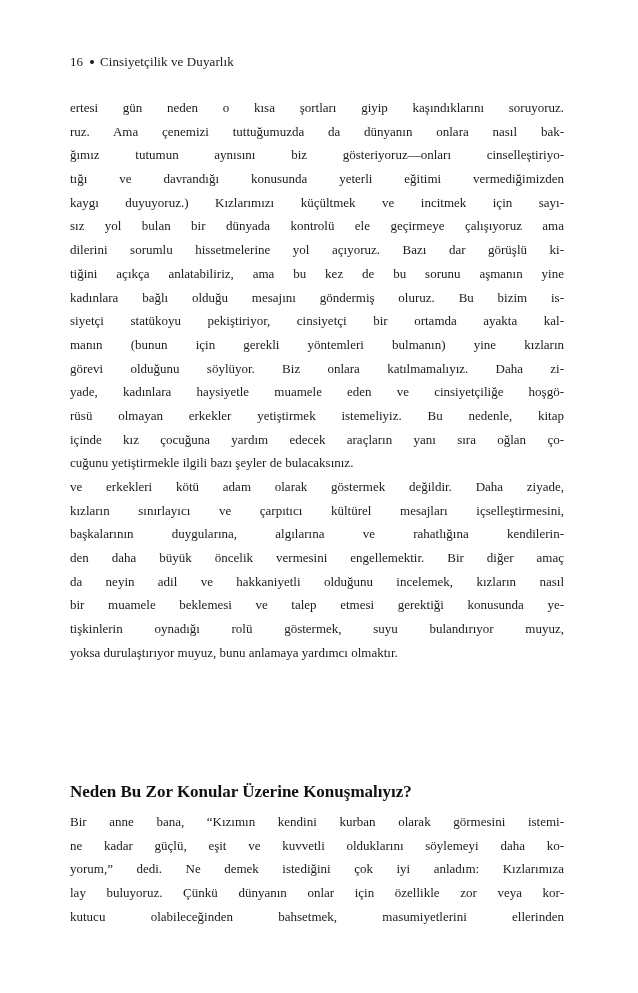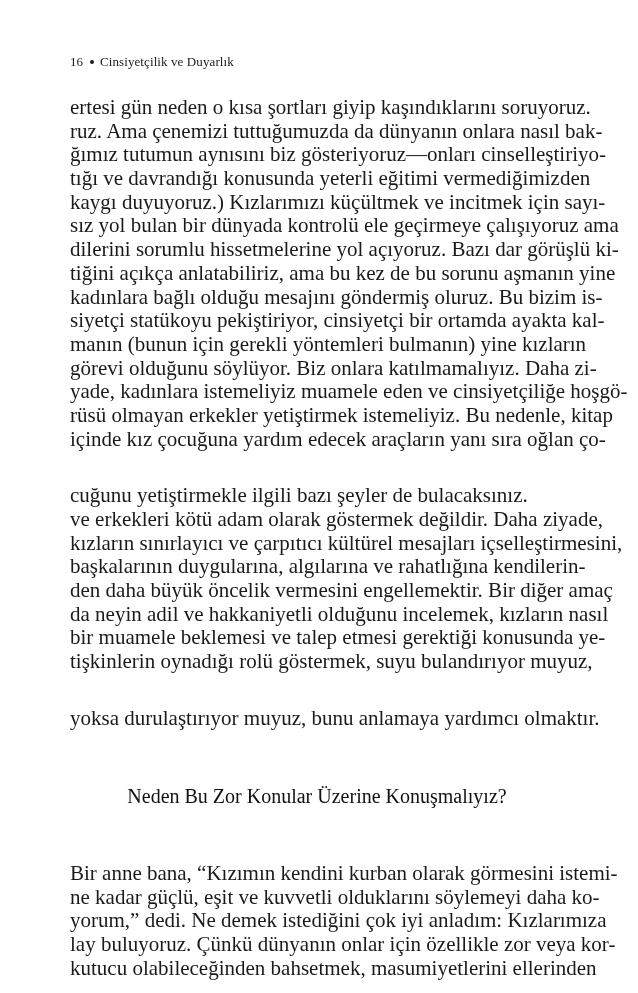--- a/index.html
+++ b/index.html
@@ -30,49 +30,47 @@
       height: 4px;
       background: #1a1a1a;
       border-radius: 50%;
       vertical-align: middle;
       margin: 0 3px 2px 3px;
     }
     .text-block {
       position: absolute;
       left: 70px;
       width: 494px;
-      font-size: 21px;
+      font-size: 13px;
       line-height: 23.7px;
       color: #1a1a1a;
     }
     .text-block .line {
       display: block;
       white-space: nowrap;
       text-align: justify;
       text-align-last: justify;
       height: 23.7px;
       overflow: visible;
     }
     .text-block .line.last {
       text-align-last: left;
-      margin-top: 33px;
     }
     .text-block .line.indent {
       padding-left: 22px;
     }
     #block-1 { top: 96px; }
-    #block-2 { top: 862px; }
+    #block-2 { top: 810px; }
     .section-heading {
       position: absolute;
       left: 70px;
       width: 494px;
       top: 768px;
-      text-align: center;
-      font-weight: normal;
-      font-size: 20px;
+      font-weight: bold;
+      font-size: 17px;
       color: #111111;
     }
   </style>
 </head>
 <body>
 
 <header class="running-header">
   <span>16</span>
   <span class="bullet"></span>
   <span>Cinsiyetçilik ve Duyarlık</span>
@@ -85,21 +83,21 @@
     <span class="line">ğımız tutumun aynısını biz gösteriyoruz—onları cinselleştiriyo-</span>
     <span class="line">tığı ve davrandığı konusunda yeterli eğitimi vermediğimizden</span>
     <span class="line">kaygı duyuyoruz.) Kızlarımızı küçültmek ve incitmek için sayı-</span>
     <span class="line">sız yol bulan bir dünyada kontrolü ele geçirmeye çalışıyoruz ama</span>
     <span class="line">dilerini sorumlu hissetmelerine yol açıyoruz. Bazı dar görüşlü ki-</span>
     <span class="line">tiğini açıkça anlatabiliriz, ama bu kez de bu sorunu aşmanın yine</span>
     <span class="line">kadınlara bağlı olduğu mesajını göndermiş oluruz. Bu bizim is-</span>
     <span class="line">siyetçi statükoyu pekiştiriyor, cinsiyetçi bir ortamda ayakta kal-</span>
     <span class="line">manın (bunun için gerekli yöntemleri bulmanın) yine kızların</span>
     <span class="line">görevi olduğunu söylüyor. Biz onlara katılmamalıyız. Daha zi-</span>
-    <span class="line">yade, kadınlara istemeliyiz muamele eden ve cinsiyetçiliğe hoşgö-</span>
+    <span class="line">yade, kadınlara haysiyetle muamele eden ve cinsiyetçiliğe hoşgö-</span>
     <span class="line">rüsü olmayan erkekler yetiştirmek istemeliyiz. Bu nedenle, kitap</span>
     <span class="line">içinde kız çocuğuna yardım edecek araçların yanı sıra oğlan ço-</span>
     <span class="line last">cuğunu yetiştirmekle ilgili bazı şeyler de bulacaksınız.</span>
   </div>
   <div>
     <span class="line">ve erkekleri kötü adam olarak göstermek değildir. Daha ziyade,</span>
     <span class="line">kızların sınırlayıcı ve çarpıtıcı kültürel mesajları içselleştirmesini,</span>
     <span class="line">başkalarının duygularına, algılarına ve rahatlığına kendilerin-</span>
     <span class="line">den daha büyük öncelik vermesini engellemektir. Bir diğer amaç</span>
     <span class="line">da neyin adil ve hakkaniyetli olduğunu incelemek, kızların nasıl</span>

